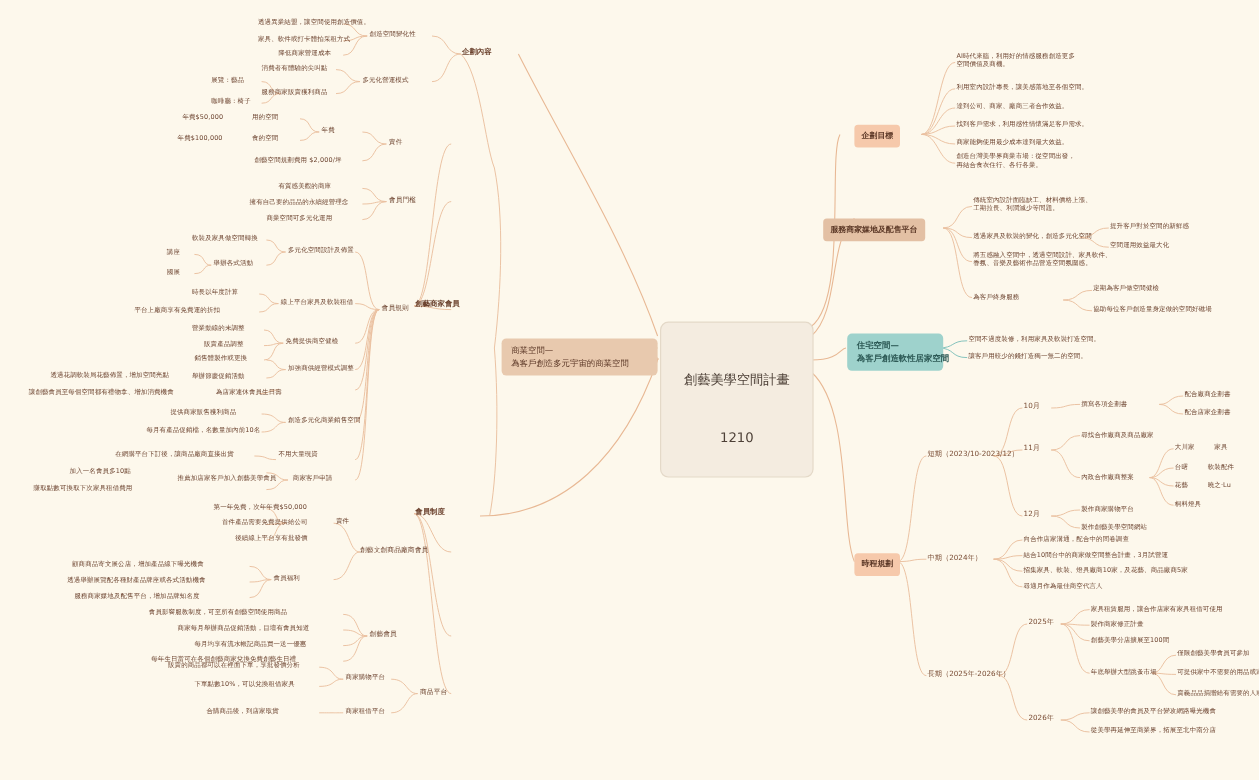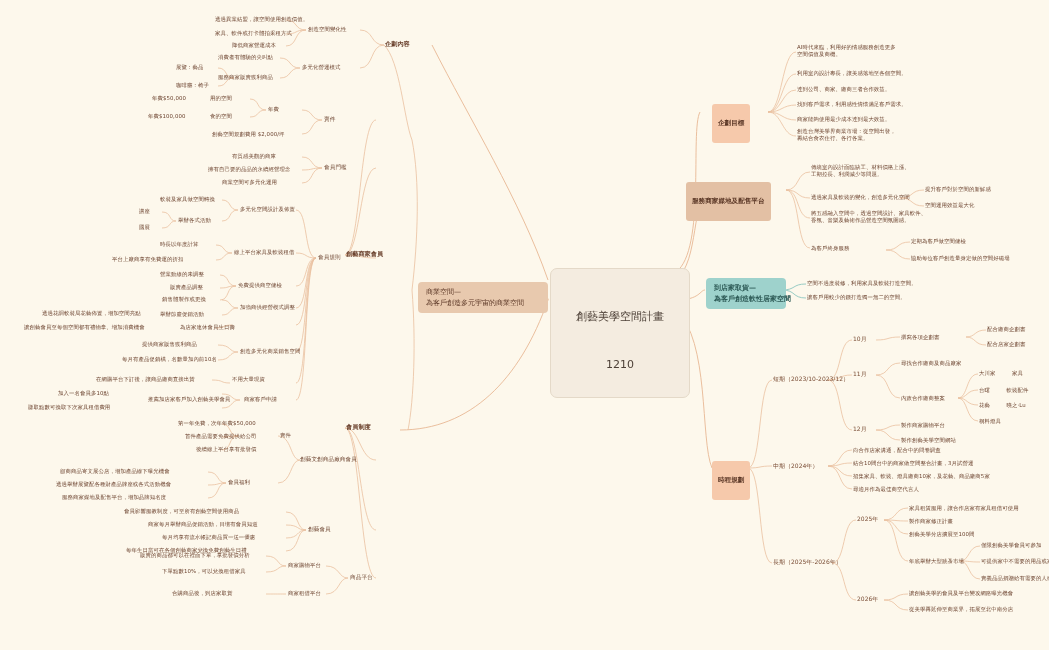--- a/index.html
+++ b/index.html
@@ -20,21 +20,21 @@
   
   .leaf{
     color:#6d4430;
     font-size:5.4px;
     letter-spacing:.1px;
   }
   .leaf.l2{font-size:5.6px;}
   
   .boxed{
     border-radius:3px;
-    padding:15px 6px;
+    padding:5px 6px;
     font-weight:bold;
     color:#5b3726;
     font-size:6.6px;
     text-align:center;
   }
   .box-orange{background:#f6c9ab;}
   .box-tan{background:#e3c0a4;}
   .box-center{
     background:#f4ece0;
     border:1px solid #e4d9c8;
@@ -235,31 +235,31 @@
     <path d="M306 530 C 296 530 300 551 286 551"></path>
 
     <path d="M348 578 C 338 578 340 566 326 566"></path>
     <path d="M348 578 C 338 578 340 594 326 594"></path>
     <path d="M286 566 C 276 566 280 556 266 556"></path>
     <path d="M286 566 C 276 566 280 572 266 572"></path>
     <path d="M286 594 C 276 594 280 594 266 594"></path>
   </g>
 </svg>
 
-<div class="node box-center" style="left:550px;top:268px;width:140px;">
+<div class="node box-center" style="left:550px;top:268px;width:128px;">
   <div>創藝美學空間計畫</div>
   <div>1210</div>
 </div>
 
 <div class="node box-soft" style="left:418px;top:282px;width:130px;">商業空間—
 為客戶創造多元宇宙的商業空間</div>
 
 <div class="node boxed box-orange" style="left:712px;top:104px;">企劃目標</div>
 <div class="node boxed box-tan" style="left:686px;top:182px;">服務商家媒地及配售平台</div>
-<div class="node box-teal2" style="left:706px;top:278px;width:80px;">到店家取貨—
+<div class="node box-teal2" style="left:706px;top:278px;width:80px;">住宅空間—
 為客戶創造軟性居家空間</div>
 <div class="node boxed box-orange" style="left:712px;top:461px;">時程規劃</div>
 
 <div class="node leaf" style="left:797px;top:44px;">AI時代來臨，利用好的情感服務創造更多
 空間價值及商機。</div>
 <div class="node leaf" style="left:797px;top:70px;">利用室內設計專長，讓美感落地至各個空間。</div>
 <div class="node leaf" style="left:797px;top:86px;">達到公司、商家、廠商三者合作效益。</div>
 <div class="node leaf" style="left:797px;top:101px;">找到客戶需求，利用感性情懷滿足客戶需求。</div>
 <div class="node leaf" style="left:797px;top:116px;">商家能夠使用最少成本達到最大效益。</div>
 <div class="node leaf" style="left:797px;top:128px;">創造台灣美學界商業市場：從空間出發，

